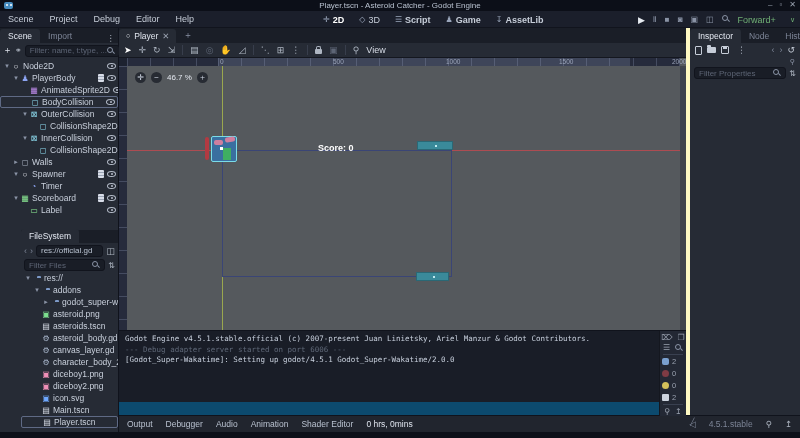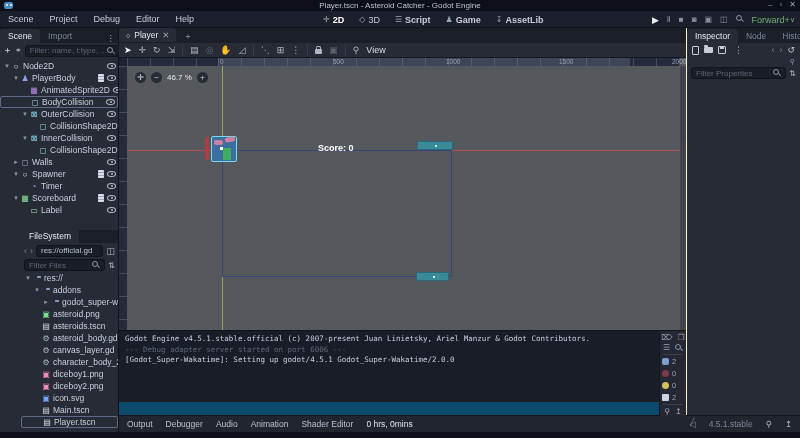--- a/index.html
+++ b/index.html
@@ -22,21 +22,21 @@
 
   
   #menubar{left:0;top:11px;width:800px;height:17px;background:#1b1f2b;display:flex;align-items:center;border-bottom:1px solid #11141d;}
   .menu-item{padding:0 8px;color:#c6cdd8;}
   #workspaces{position:absolute;left:318px;top:0;height:17px;display:flex;align-items:center;gap:5px;}
   .ws{display:flex;align-items:center;gap:3px;padding:0 5px;color:#c6cdd8;}
   .ws.active{color:#fff;}
   .ws .ic{font-size:8px;color:#9aa6bb;}
   #runbar{position:absolute;right:5px;top:0;height:17px;display:flex;align-items:center;gap:8px;}
   .runic{color:#8a93a5;font-size:8px;}
-  .renderer{color:#6fae74;display:flex;align-items:center;gap:0;}
+  .renderer{color:#6fae74;display:flex;align-items:center;gap:14px;}
 
   
   .panel{background:#262b35;border-right:1px solid #10131c;}
   .tabsrow{display:flex;align-items:flex-end;height:15px;background:#1a1e27;font-size:8.5px;}
   .tab{padding:2px 8px 2px;color:#7d8597;}
   .tab.active{background:#262b35;color:#e2e7f0;border-radius:3px 3px 0 0;}
   .input{background:#191d26;border:1px solid #11141d;border-radius:3px;color:#5d6575;
          display:flex;align-items:center;padding:0 4px;font-size:8px;height:12px;}
   .mag{width:8px;height:8px;position:relative;display:inline-block;flex:none;}
   .mag::before{content:"";position:absolute;left:0;top:0;width:4px;height:4px;border:1px solid #8a93a5;border-radius:50%;}
@@ -50,21 +50,21 @@
   .trow .tl{font-size:8.5px;color:#c9d0dc;}
   .trow.sel{border:1px solid #5f6a85;border-radius:2px;}
   .eye{width:9px;height:6px;border:1px solid #b6bdca;border-radius:50%;position:relative;flex:none;margin-left:3px;}
   .eye::after{content:"";position:absolute;left:2.5px;top:1px;width:2px;height:2px;background:#b6bdca;border-radius:50%;}
   .scroll-badge{width:6px;height:8px;background:#d8dde8;border-radius:1px;flex:none;margin-left:3px;
     background-image:repeating-linear-gradient(#d8dde8 0 2px,#9aa3b3 2px 3px);}
   .folder{width:9px;height:6px;background:#7d9ac8;border-radius:1px;position:relative;flex:none;}
   .folder::before{content:"";position:absolute;top:-2px;left:0;width:4px;height:2px;background:#7d9ac8;border-radius:1px 1px 0 0;}
 
   
-  #tabbar{left:119px;top:28px;width:567px;height:15px;background:#1a1e27;display:flex;align-items:flex-start;}
+  #tabbar{left:119px;top:28px;width:567px;height:15px;background:#1a1e27;display:flex;align-items:center;}
   #scenetab{display:flex;align-items:center;gap:4px;background:#262b35;border-radius:3px 3px 0 0;padding:2px 7px;color:#e2e7f0;font-size:8.5px;}
   #vtoolbar{left:119px;top:43px;width:567px;height:15px;background:#262b35;border-bottom:1px solid #14171f;
             display:flex;align-items:center;gap:7px;padding:0 5px;font-size:9px;color:#aeb6c2;}
   .tsep{width:1px;height:10px;background:#383e4c;}
   .lockic{width:7px;height:5px;background:#aeb6c2;border-radius:1px;position:relative;margin-top:3px;}
   .lockic::before{content:"";position:absolute;top:-3px;left:1px;width:3px;height:2px;border:1px solid #aeb6c2;border-bottom:none;border-radius:2px 2px 0 0;}
 
   #canvas{left:119px;top:58px;width:567px;height:272px;background:#55595d;overflow:hidden;}
   #ruler-top{position:absolute;left:8px;top:0;width:553px;height:8px;background:#262b3c;
      background-image:repeating-linear-gradient(90deg,#454c61 0 1px,transparent 1px 23px);}
@@ -106,21 +106,21 @@
   #msgfilter{left:119px;top:402px;width:540px;height:13px;background:#21252e;border-top:1px solid #10131c;
              display:flex;align-items:center;padding:0 6px;font-size:8px;color:#5d6575;}
 
   
   #statusbar{left:119px;top:415px;width:681px;height:17px;background:#21252e;border-top:1px solid #10131c;
              display:flex;align-items:center;gap:13px;padding:0 8px;font-size:8.5px;color:#b9c2d0;}
   .spk{position:relative;color:#7d8597;}
   .spk::after{content:"╱";position:absolute;left:1px;top:-1px;font-size:7px;color:#7d8597;}
 
   
-  #inspector{left:686px;top:28px;width:114px;height:387px;background:#262b35;border-left:1px solid #fef9c3;}
+  #inspector{left:686px;top:28px;width:114px;height:387px;background:#262b35;border-left:4px solid #fef9c3;}
   .itool{display:flex;align-items:center;gap:5px;height:14px;padding:0 5px;color:#c6cdd8;}
   .i-doc{width:7px;height:9px;border:1px solid #c6cdd8;border-radius:1px;}
   .i-folder{width:9px;height:6px;background:#c6cdd8;border-radius:1px;position:relative;}
   .i-folder::before{content:"";position:absolute;top:-2px;left:0;width:4px;height:2px;background:#c6cdd8;border-radius:1px 1px 0 0;}
   .i-save{width:8px;height:8px;border:1px solid #c6cdd8;border-radius:1px;position:relative;}
   .i-save::before{content:"";position:absolute;left:1px;top:0;width:4px;height:2px;background:#c6cdd8;}
 
   #bottomstrip{left:0;top:432px;width:800px;height:6px;background:#0d1019;}
 </style>
 </head>

